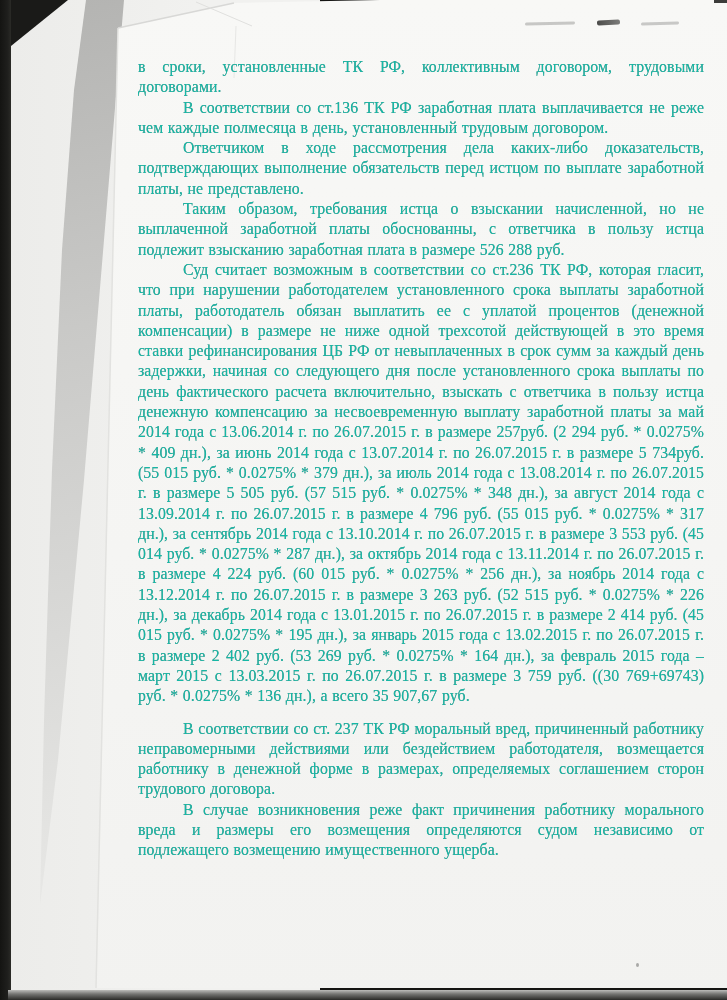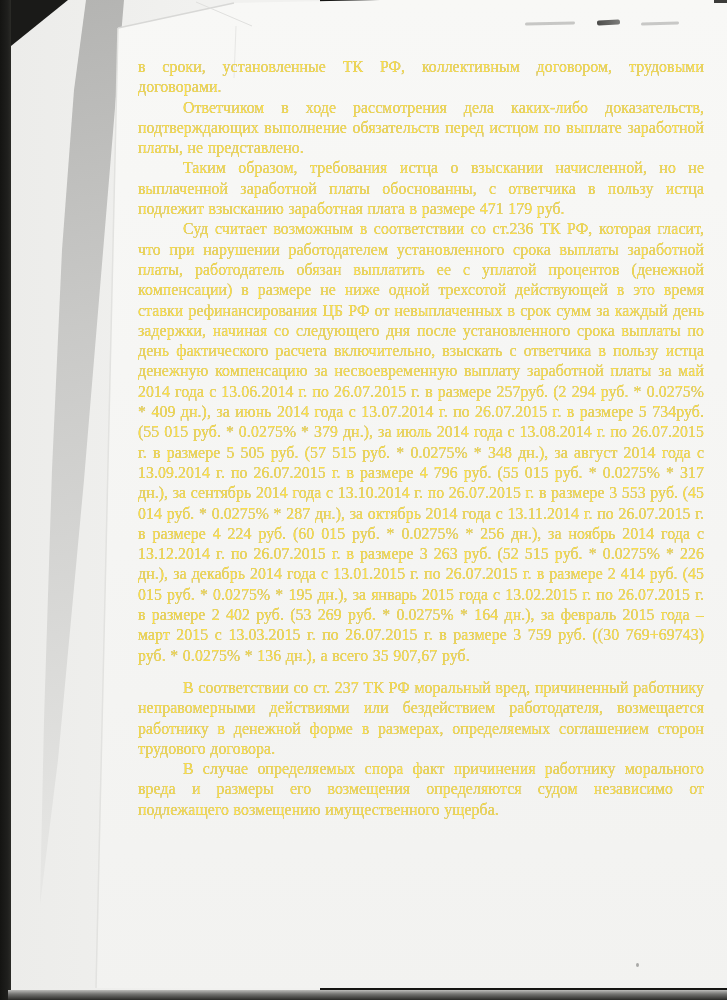--- a/index.html
+++ b/index.html
@@ -45,21 +45,21 @@
   .corner-tr-dash { position:absolute; left:714px; top:0; width:13px; height:3px; background:#3c3c3a; }
   
   .smudge { position:absolute; border-radius:2px; }
   .smudge-a { left:525px; top:22px; width:50px; height:3px; background:rgba(130,130,128,.42); transform:rotate(-1.5deg); }
   .smudge-b { left:597px; top:20px; width:23px; height:5px; background:linear-gradient(90deg,#4b4b49,#7d7d7b); transform:rotate(-3deg); }
   .smudge-c { left:641px; top:22px; width:38px; height:3px; background:rgba(122,122,120,.38); transform:rotate(-2deg); }
   .speck { position:absolute; left:636px; top:963px; width:3px; height:4px; background:#a9a9a7; border-radius:50%; }
   
   .text {
     position:absolute; left:138px; top:57px; width:566px;
-    color:#fde047; font-size:15.8px; line-height:20.3px;
+    color:#14b8a6; font-size:15.8px; line-height:20.3px;
     text-align:justify; letter-spacing:.1px; word-spacing:.5px;
     text-shadow:0 0 .5px rgba(43,43,41,.55);
   }
   .text p { margin:0; text-indent:45px; }
   .text p.cont { text-indent:0; }
   .text p.gap { margin-top:12px; }
 </style>
 </head>
 <body>
 
@@ -73,25 +73,26 @@
 
   <svg class="edge-lines" width="727" height="1000" viewBox="0 0 727 1000">
     <line x1="118" y1="28" x2="96" y2="988" stroke="#e2e2e0" stroke-width="1.5"></line>
     <line x1="118" y1="28" x2="234" y2="3" stroke="#d8d8d6" stroke-width="1.5"></line>
     <line x1="196" y1="2" x2="252" y2="26" stroke="#e0e0de" stroke-width="1"></line>
     <line x1="236" y1="26" x2="234" y2="78" stroke="#e7e7e5" stroke-width="1"></line>
   </svg>
 
   <div class="text">
     <p class="cont">в сроки, установленные ТК РФ, коллективным договором, трудовыми договорами.</p>
+    <p>В соответствии со ст.136 ТК РФ заработная плата выплачивается не реже чем каждые полмесяца в день, установленный трудовым договором.</p>
     <p>Ответчиком в ходе рассмотрения дела каких-либо доказательств, подтверждающих выполнение обязательств перед истцом по выплате заработной платы, не представлено.</p>
-    <p>Таким образом, требования истца о взыскании начисленной, но не выплаченной заработной платы обоснованны, с ответчика в пользу истца подлежит взысканию заработная плата в размере 471 179 руб.</p>
+    <p>Таким образом, требования истца о взыскании начисленной, но не выплаченной заработной платы обоснованны, с ответчика в пользу истца подлежит взысканию заработная плата в размере 526 288 руб.</p>
     <p>Суд считает возможным в соответствии со ст.236 ТК РФ, которая гласит, что при нарушении работодателем установленного срока выплаты заработной платы, работодатель обязан выплатить ее с уплатой процентов (денежной компенсации) в размере не ниже одной трехсотой действующей в это время ставки рефинансирования ЦБ РФ от невыплаченных в срок сумм за каждый день задержки, начиная со следующего дня после установленного срока выплаты по день фактического расчета включительно, взыскать с ответчика в пользу истца денежную компенсацию за несвоевременную выплату заработной платы за май 2014 года с 13.06.2014 г. по 26.07.2015 г. в размере 257руб. (2 294 руб. * 0.0275% * 409 дн.),  за июнь 2014 года с 13.07.2014 г. по 26.07.2015 г. в размере 5 734руб. (55 015 руб. * 0.0275% * 379 дн.),  за июль 2014 года с 13.08.2014 г. по 26.07.2015 г. в размере 5 505 руб. (57 515 руб. * 0.0275% * 348 дн.),  за август 2014 года с 13.09.2014 г. по 26.07.2015 г. в размере 4 796 руб. (55 015 руб. * 0.0275% * 317 дн.),  за сентябрь 2014 года с 13.10.2014 г. по 26.07.2015 г. в размере 3 553 руб. (45 014 руб. * 0.0275% * 287 дн.),  за октябрь 2014 года с 13.11.2014 г. по 26.07.2015 г. в размере 4 224 руб. (60 015 руб. * 0.0275% * 256 дн.), за ноябрь 2014 года с 13.12.2014 г. по 26.07.2015 г. в размере 3 263 руб. (52 515 руб. * 0.0275% * 226 дн.),  за декабрь 2014 года с 13.01.2015 г. по 26.07.2015 г. в размере 2 414 руб. (45 015 руб. * 0.0275% * 195 дн.), за январь 2015 года с 13.02.2015 г. по 26.07.2015 г. в размере 2 402 руб. (53 269 руб. * 0.0275% * 164 дн.),  за февраль 2015 года – март 2015 с 13.03.2015 г. по 26.07.2015 г. в размере 3 759 руб. ((30 769+69743) руб. * 0.0275% * 136 дн.),  а всего 35 907,67 руб.</p>
     <p class="gap">В соответствии со ст. 237 ТК РФ моральный вред, причиненный работнику неправомерными действиями или бездействием работодателя, возмещается работнику в денежной форме в размерах, определяемых соглашением сторон трудового договора.</p>
-    <p>В случае определяемых спора факт причинения работнику морального вреда и размеры его возмещения определяются судом независимо от подлежащего возмещению имущественного ущерба.</p>
+    <p>В случае возникновения реже факт причинения работнику морального вреда и размеры его возмещения определяются судом независимо от подлежащего возмещению имущественного ущерба.</p>
   </div>
 
   <div class="smudge smudge-a"></div>
   <div class="smudge smudge-b"></div>
   <div class="smudge smudge-c"></div>
   <div class="speck"></div>
 
   <div class="corner-tl"></div>
   <div class="edge-left"></div>
   <div class="edge-bottom"></div>

